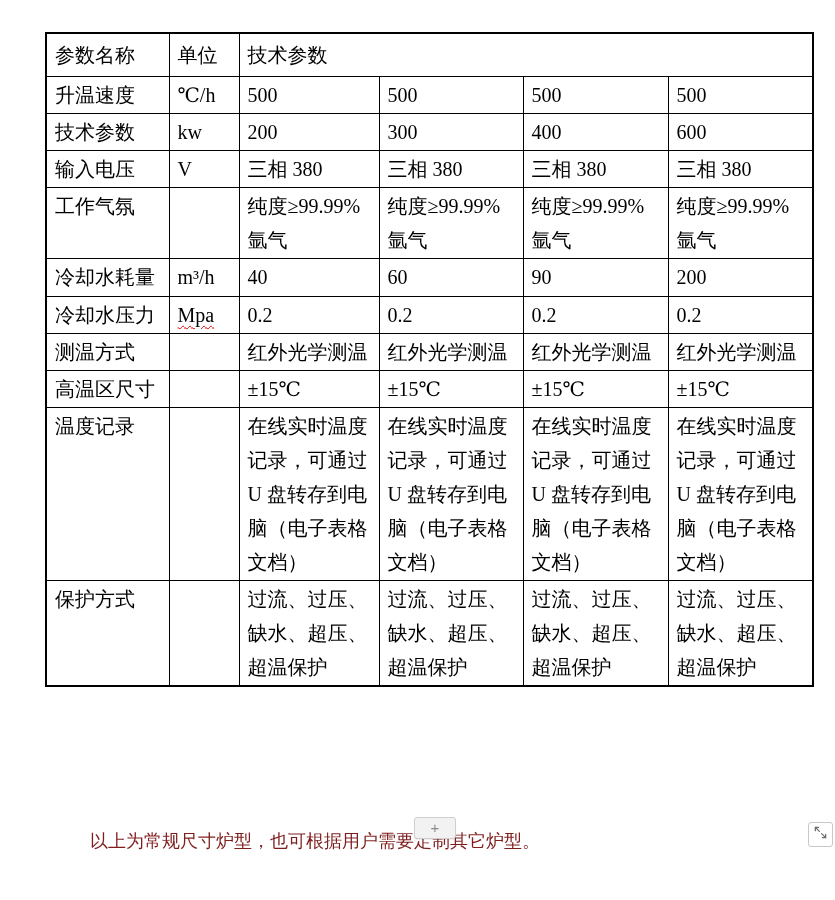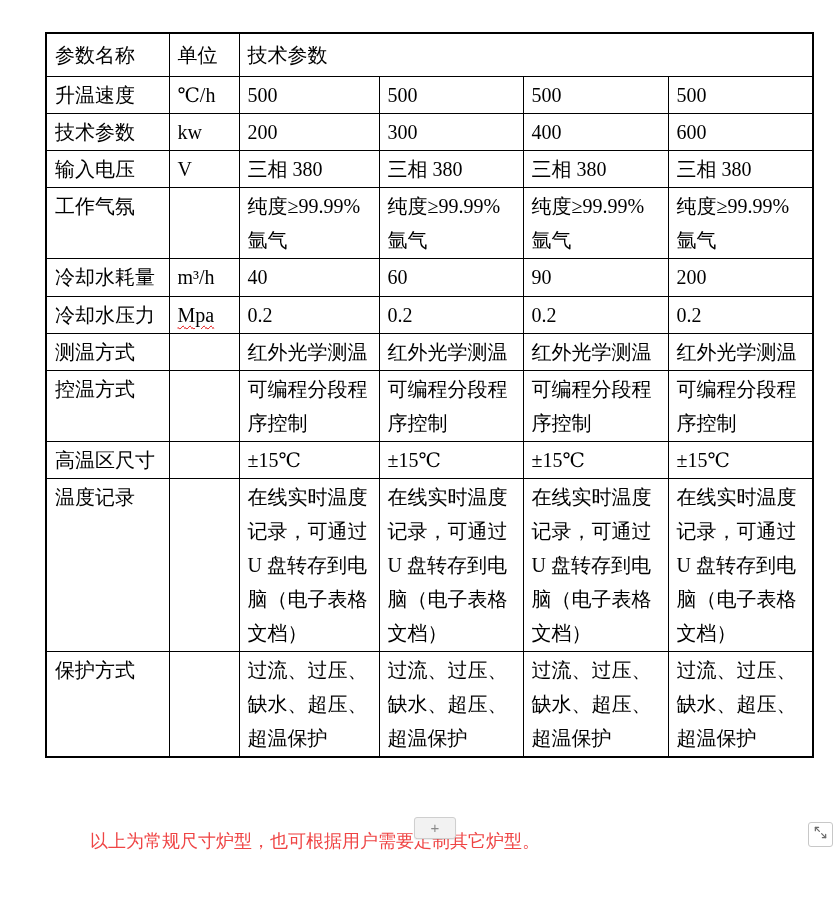--- a/index.html
+++ b/index.html
@@ -48,21 +48,21 @@
   .spellcheck {
     text-decoration: underline wavy #e00000;
     text-decoration-thickness: 1px;
     text-underline-offset: 3px;
   }
   .footer-note {
     position: absolute;
     left: 90px;
     top: 828px;
     font-size: 18px;
-    color: #ef4444;
+    color: #7f1d1d;
     line-height: 26px;
     white-space: nowrap;
   }
   .insert-btn {
     position: absolute;
     left: 414px;
     top: 817px;
     width: 42px;
     height: 22px;
     background: #f2f2f2;
@@ -175,28 +175,20 @@
 
       <tr class="h1">
         <td>测温方式</td>
         <td></td>
         <td>红外光学测温</td>
         <td>红外光学测温</td>
         <td>红外光学测温</td>
         <td>红外光学测温</td>
       </tr>
 
-      <tr class="h2">
-        <td>控温方式</td>
-        <td></td>
-        <td>可编程分段程序控制</td>
-        <td>可编程分段程序控制</td>
-        <td>可编程分段程序控制</td>
-        <td>可编程分段程序控制</td>
-      </tr>
 
       <tr class="h1">
         <td>高温区尺寸</td>
         <td></td>
         <td>±15℃</td>
         <td>±15℃</td>
         <td>±15℃</td>
         <td>±15℃</td>
       </tr>
 

